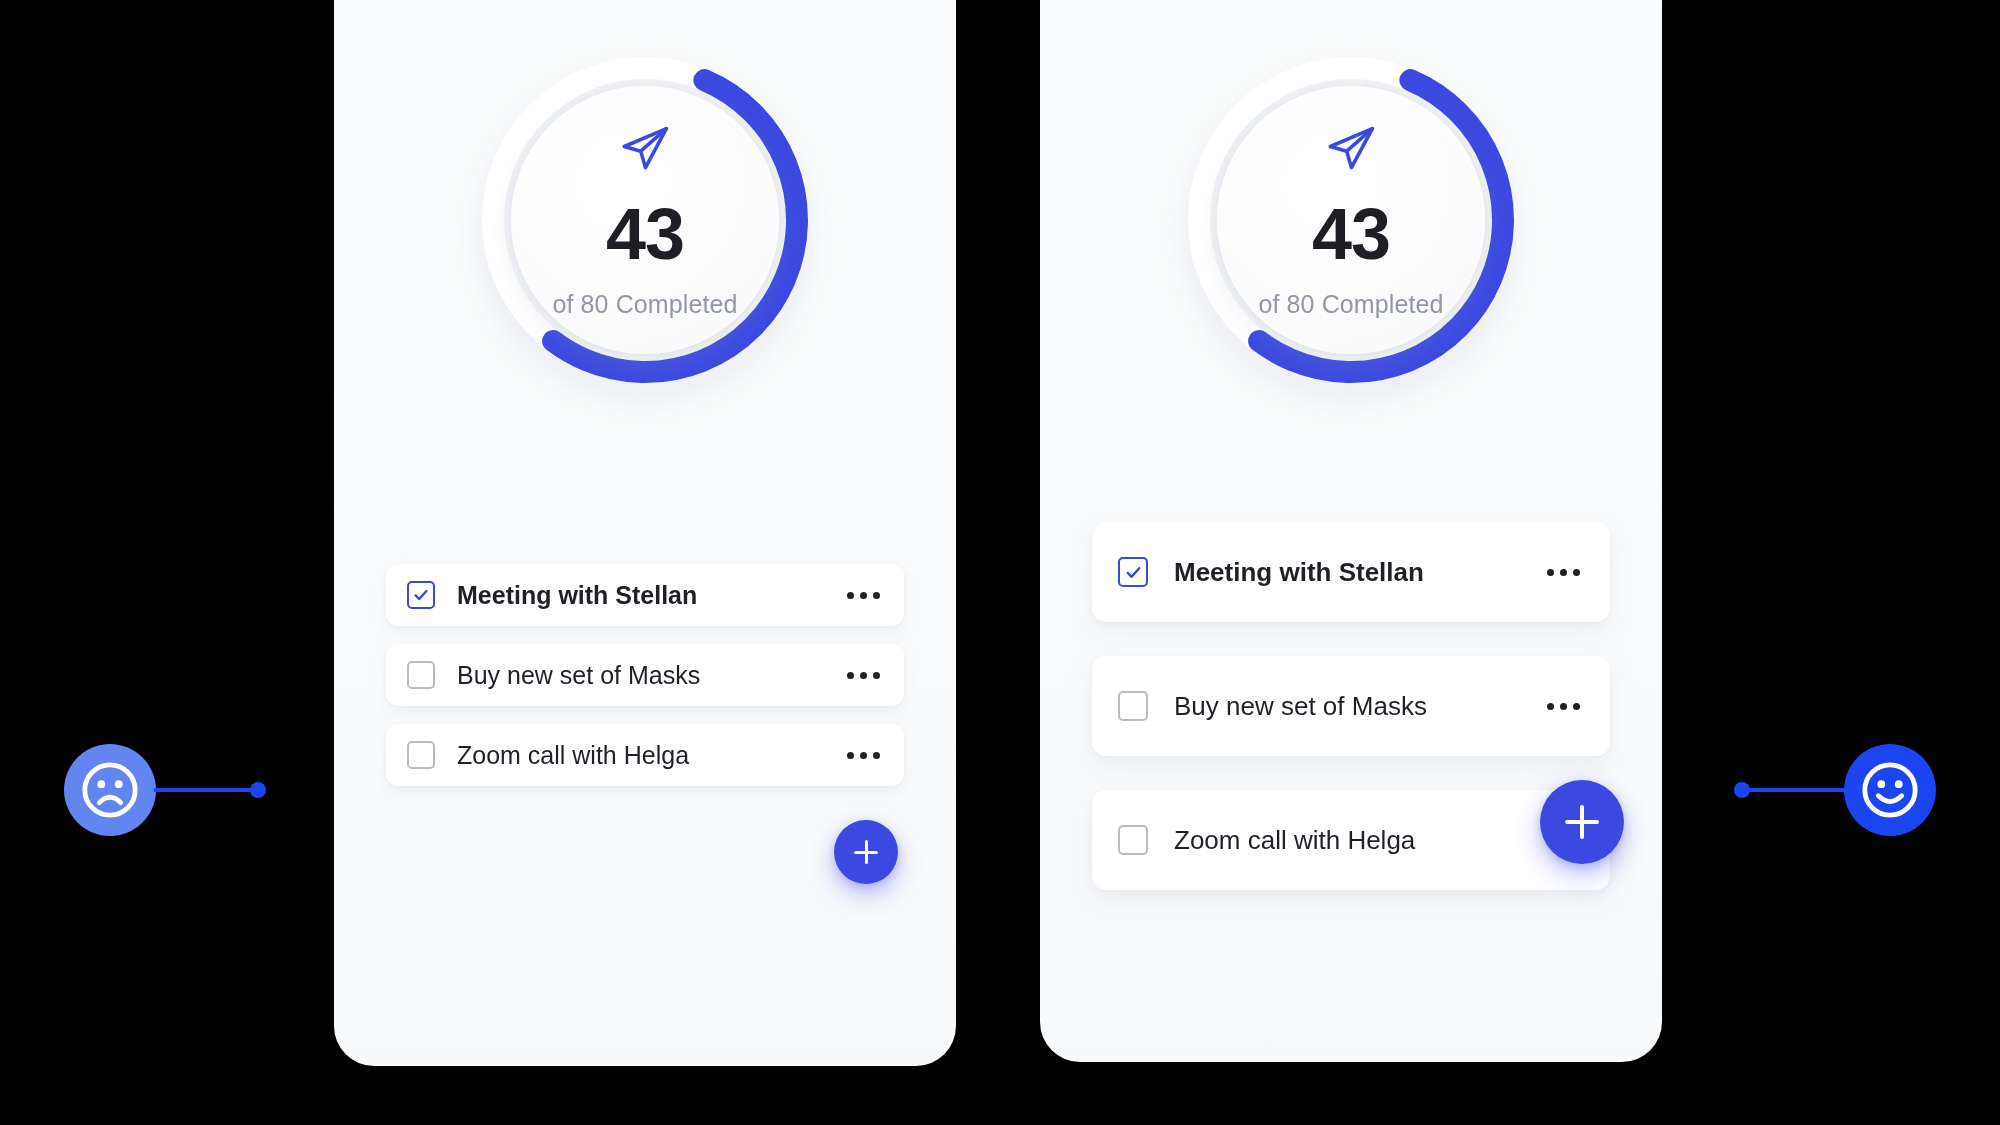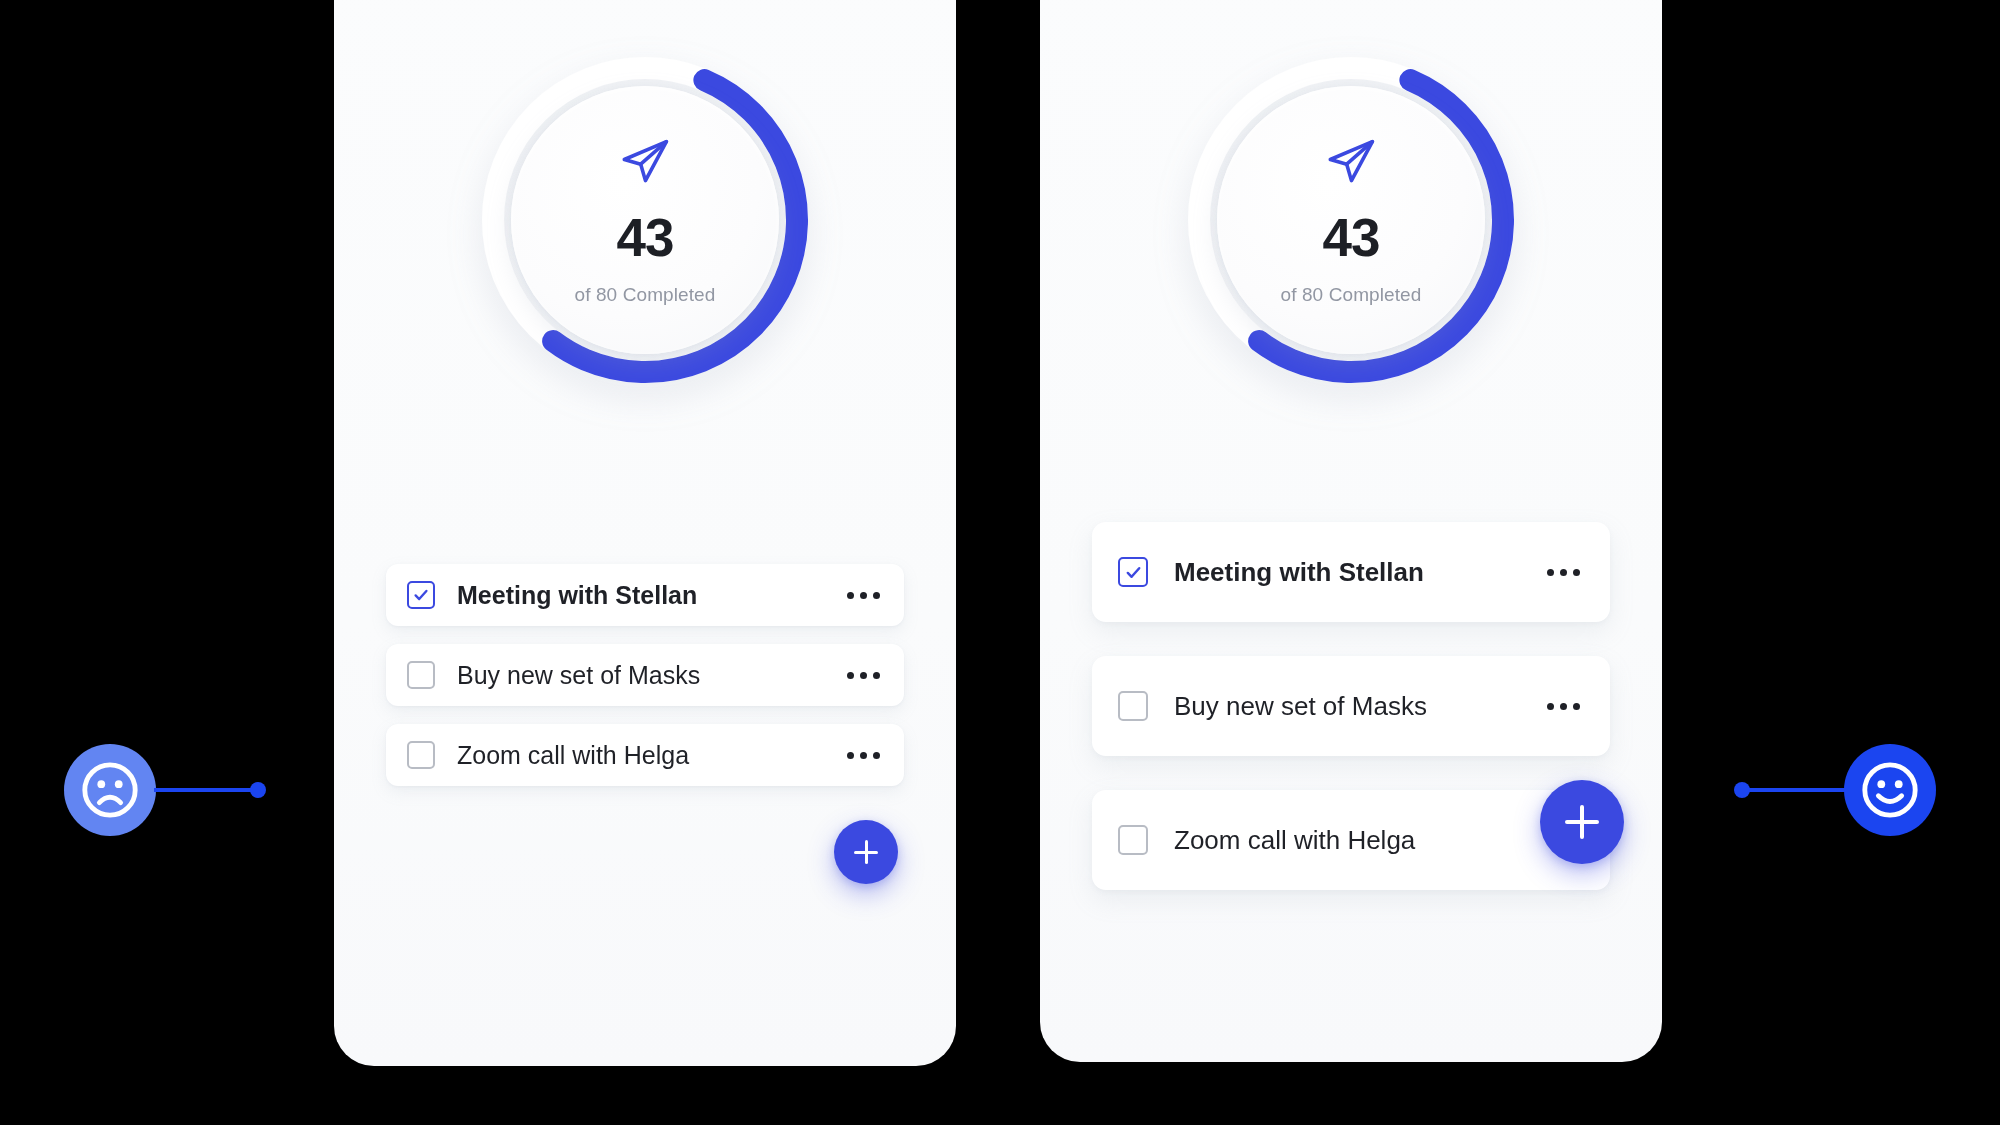--- a/index.html
+++ b/index.html
@@ -78,32 +78,32 @@
     text-align: center;
     display: flex;
     flex-direction: column;
     align-items: center;
     pointer-events: none;
   }
 
   .plane-icon { display:block; }
 
   .ring-count {
-    font-size: 53px;
+    font-size: 72px;
     font-weight: 700;
     color: #1d1f25;
     letter-spacing: -1px;
     line-height: 1;
     margin-top: 18px;
     font-family: "Liberation Sans", sans-serif;
     text-align: center;
   }
 
   .ring-sub {
-    font-size: 19px;
+    font-size: 25px;
     color: #9297a3;
     margin-top: 20px;
     font-weight: 400;
     letter-spacing: 0.1px;
   }
 
   
   .task-list { position: absolute; left: 0; width: 100%; }
   .card-a .task-list { top: 612px; }
   .card-b .task-list { top: 570px; }

